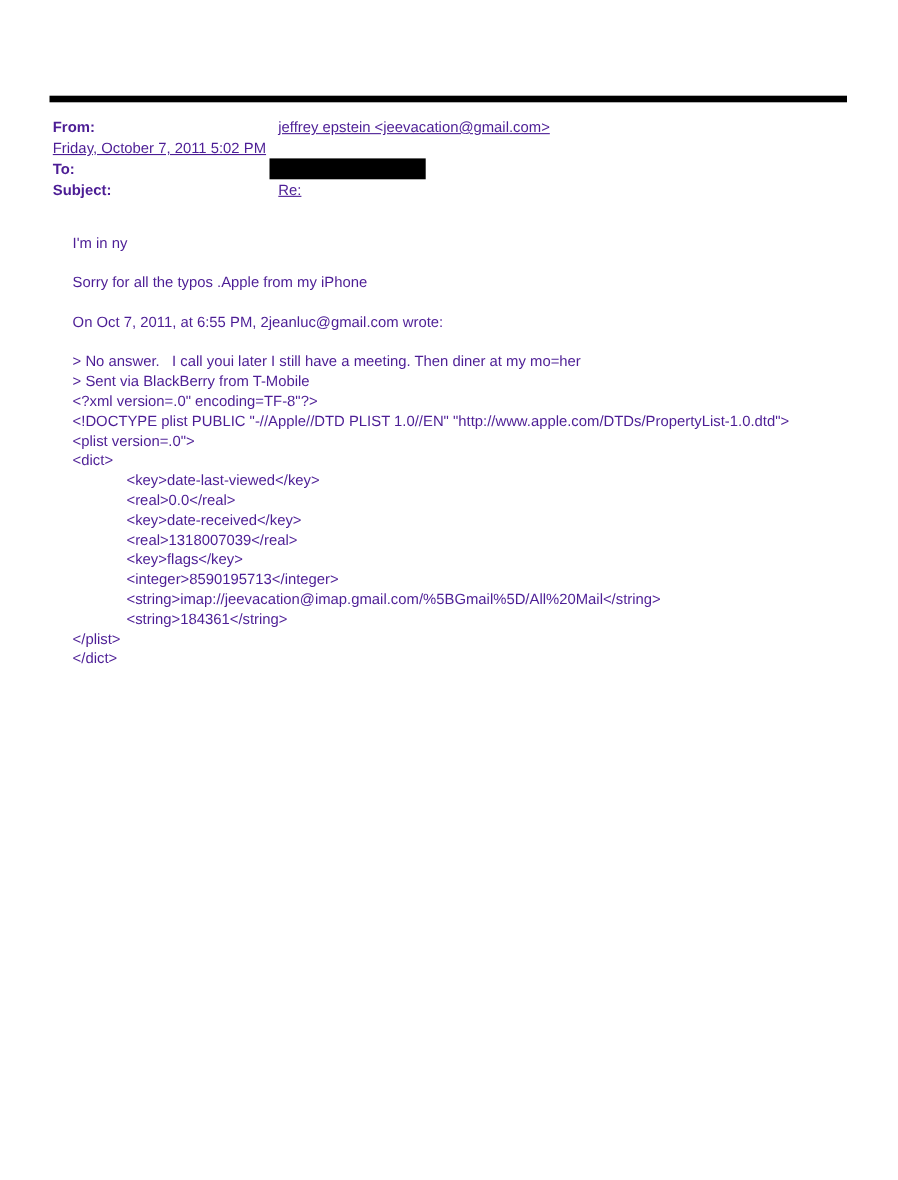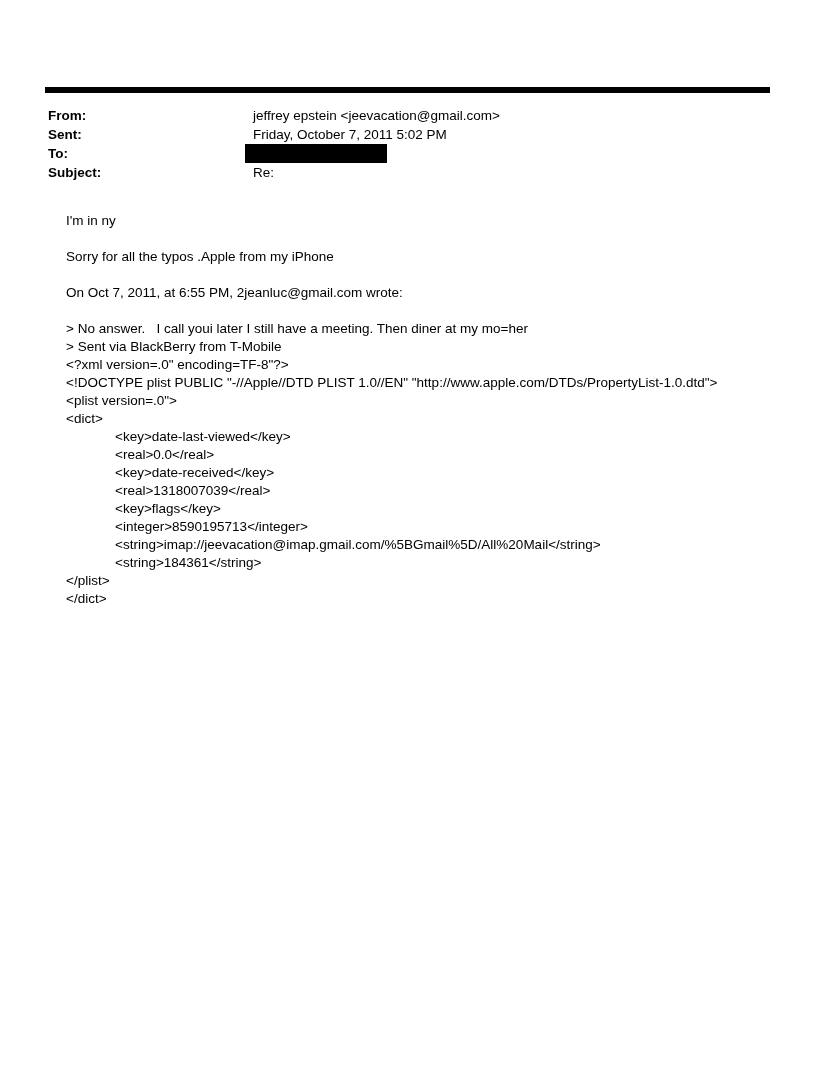--- a/index.html
+++ b/index.html
@@ -5,21 +5,21 @@
   html, body {
     margin: 0;
     padding: 0;
     background: #ffffff;
   }
   .page {
     position: relative;
     width: 816px;
     height: 804px;
     background: #ffffff;
-    color: #000000;
+    color: #4c1d95;
     font-family: "Liberation Sans", sans-serif;
     overflow: hidden;
   }
   .top-rule {
     position: absolute;
     left: 45px;
     top: 87px;
     width: 725px;
     height: 6px;
     background: #000000;
@@ -34,20 +34,21 @@
     display: flex;
     font-size: 13.5px;
     line-height: 19px;
   }
   .hdr-label {
     font-weight: bold;
     flex: 0 0 205px;
   }
   .hdr-value {
     white-space: pre;
+    text-decoration: underline;
   }
   .redaction {
     display: inline-block;
     width: 142px;
     height: 19px;
     margin-left: -8px;
     background: #000000;
     vertical-align: top;
   }
   .email-body {
@@ -91,21 +92,20 @@
 
 <div class="page">
   <div class="top-rule"></div>
 
   <div class="email-header">
       <div class="hdr-row">
         <span class="hdr-label">From:</span>
         <span class="hdr-value">jeffrey epstein &lt;jeevacation@gmail.com&gt;</span>
       </div>
       <div class="hdr-row">
-        <span class="hdr-label">Sent:</span>
         <span class="hdr-value">Friday, October 7, 2011 5:02 PM</span>
       </div>
       <div class="hdr-row">
         <span class="hdr-label">To:</span>
         <span class="hdr-value"><span class="redaction"></span></span>
       </div>
       <div class="hdr-row">
         <span class="hdr-label">Subject:</span>
         <span class="hdr-value">Re:</span>
       </div>

